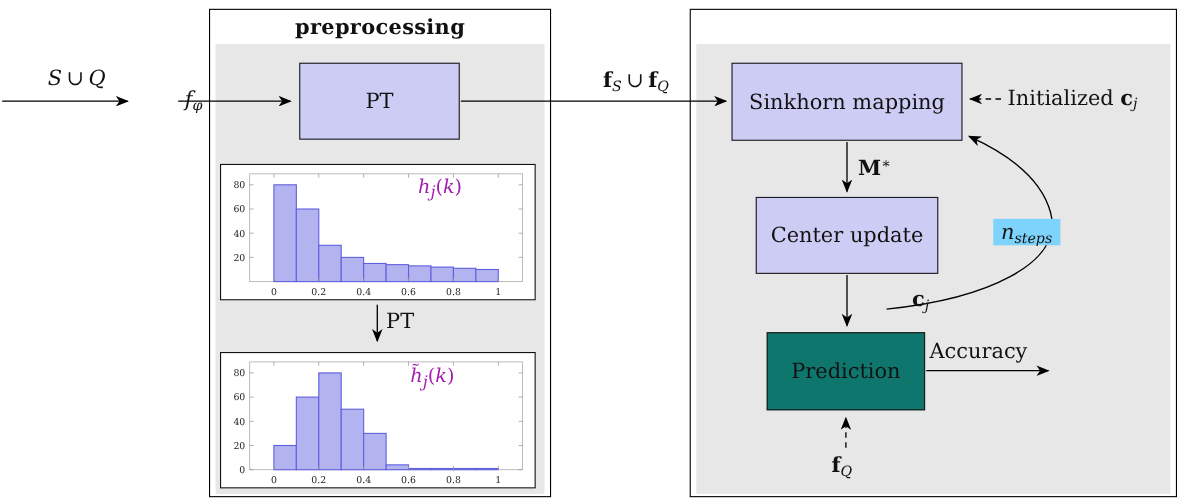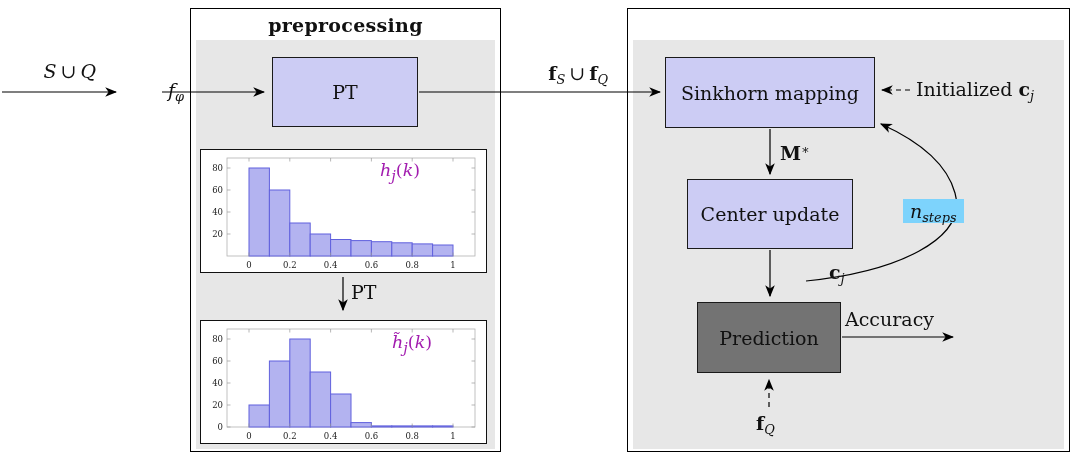--- a/index.html
+++ b/index.html
@@ -71,21 +71,21 @@
 
   <div class="node" style="left: 272px; top: 57px; width: 146px; height: 70px; background: rgb(204, 204, 244); border-color: rgb(26, 26, 26);">
     <span>PT</span>
   </div>
   <div class="node" style="left: 665px; top: 57px; width: 210px; height: 71px; background: rgb(204, 204, 244); border-color: rgb(26, 26, 26);">
     <span>Sinkhorn mapping</span>
   </div>
   <div class="node" style="left: 687px; top: 179px; width: 166px; height: 70px; background: rgb(204, 204, 244); border-color: rgb(26, 26, 26);">
     <span>Center update</span>
   </div>
-  <div class="node" style="left: 697px; top: 302px; width: 144px; height: 71px; background: #737373; border-color: rgb(26, 26, 26);">
+  <div class="node" style="left: 697px; top: 302px; width: 144px; height: 71px; background: #0f766e; border-color: rgb(26, 26, 26);">
     <span>Prediction</span>
   </div>
 
   <div class="hist-frame" style="left:200px;top:149px;">
     <svg class="hist-svg" width="284" height="121" viewBox="0 0 284 121" id="hist0">
         <rect x="26" y="8" width="248" height="98" fill="none" stroke="#b2b2b2" stroke-width="0.8"></rect>
         <rect x="48" y="18" width="20.400000000000006" height="88" fill="#b3b3f0" stroke="#6060dd" stroke-width="1"></rect>
         <rect x="68.4" y="40" width="20.400000000000006" height="66" fill="#b3b3f0" stroke="#6060dd" stroke-width="1"></rect>
         <rect x="88.80000000000001" y="73" width="20.400000000000006" height="33" fill="#b3b3f0" stroke="#6060dd" stroke-width="1"></rect>
         <rect x="109.20000000000002" y="84" width="20.400000000000006" height="22" fill="#b3b3f0" stroke="#6060dd" stroke-width="1"></rect>
@@ -172,21 +172,21 @@
         <text x="211.20000000000002" y="118" text-anchor="middle" font-size="8.5" fill="#222" font-family="&quot;DejaVu Serif&quot;,&quot;Liberation Serif&quot;,serif">0.8</text>
         <line x1="252" y1="102.5" x2="252" y2="106" stroke="#999" stroke-width="0.7"></line>
         <line x1="252" y1="8" x2="252" y2="11.5" stroke="#999" stroke-width="0.7"></line>
         <text x="252" y="118" text-anchor="middle" font-size="8.5" fill="#222" font-family="&quot;DejaVu Serif&quot;,&quot;Liberation Serif&quot;,serif">1</text>
       </svg>
   </div>
 
   <div class="hist-label" style="left:380px;top:160px;">
     <i>h</i><sub><i>j</i></sub><span>(</span><i>k</i><span>)</span>
   </div>
-  <div class="hist-label" style="left:392px;top:332px;">
+  <div class="hist-label" style="left:373px;top:332px;">
     <i>h̃</i><sub><i>j</i></sub><span>(</span><i>k</i><span>)</span>
   </div>
 
   <div class="lbl center" style="left:24px;top:60px;width:72px;">
     <i>S</i><span class="cup">∪</span><i>Q</i>
   </div>
 
   <div class="lbl" style="left:128px;top:79px;margin-left:40px;">
     <i>f</i><sub><i>φ</i></sub>
   </div>

